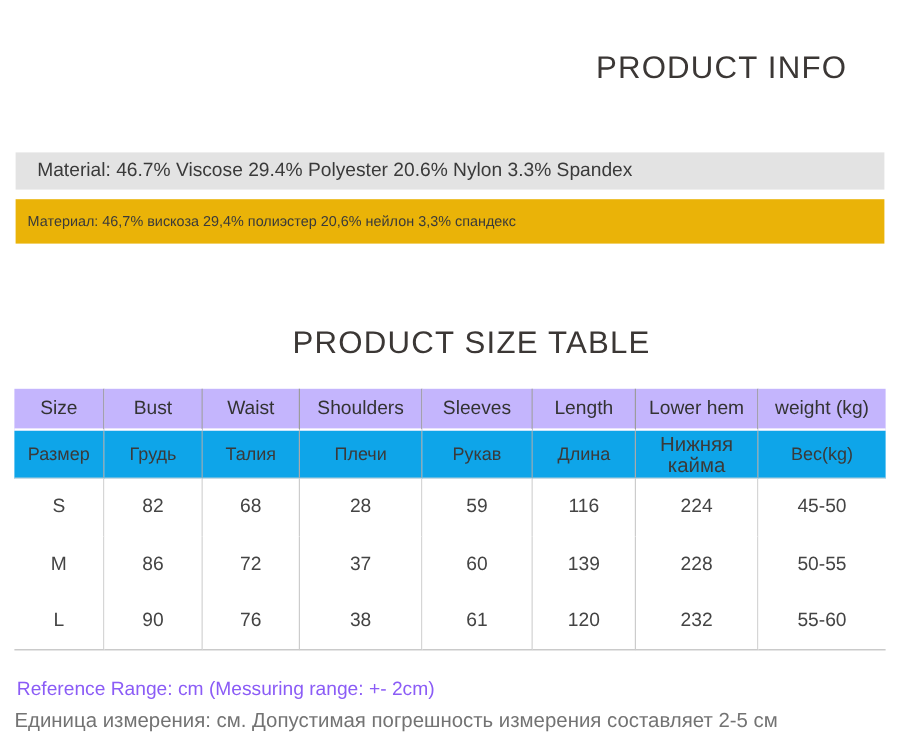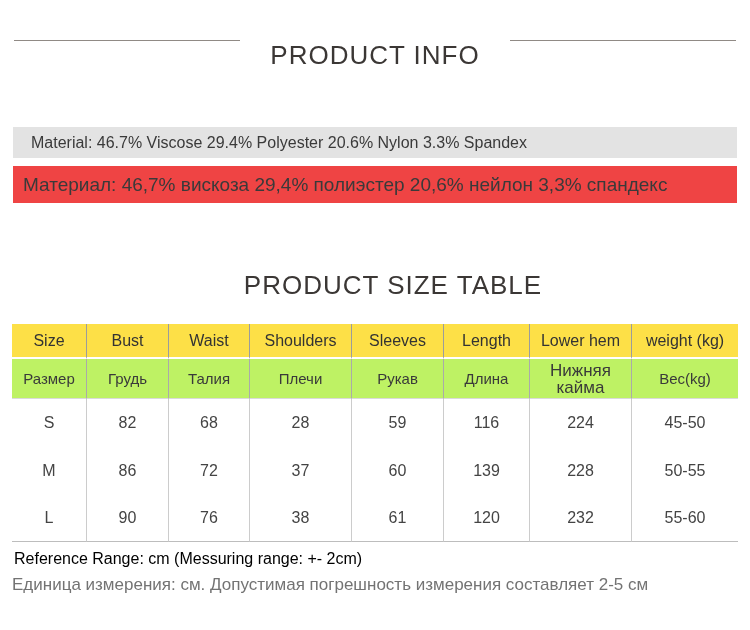--- a/index.html
+++ b/index.html
@@ -7,73 +7,73 @@
   body {
     width: 750px; height: 630px;
     font-family: "Liberation Sans", "DejaVu Sans", sans-serif;
     color: #3d3a38;
     overflow: hidden;
   }
   .page { position: relative; width: 750px; height: 630px; background: #fff; }
 
   
   .title-row {
-    display: flex; align-items: flex-start;
-    margin: 40px 14px 0 14px; height: 28px;
+    display: flex; align-items: flex-end;
+    margin: 40px 14px 0 14px; height: 28px; flex-direction: column;
   }
   .title-row .rule { flex: 1 1 auto; height: 0; border-top: 1px solid #908a85; }
   .title-text {
     font-size: 26px; letter-spacing: 1px; color: #3b3735;
     padding: 0 30px; white-space: nowrap; font-weight: 400;
   }
   .size-title-row {
     margin-top: 67px; text-align: center; height: 29px;
   }
   .size-title-row .title-text { padding: 0; margin-left: 36px; }
 
   
   .bars { margin: 59px 13px 0 13px; width: 724px; }
   .bar {
     width: 100%; font-size: 16px; color: #3a3a3a;
     white-space: nowrap; overflow: hidden;
   }
   .bar-en { background: #e3e3e3; height: 31px; line-height: 31px; padding-left: 18px; margin-bottom: 8px; }
-  .bar-ru { background: #ef4444; height: 37px; line-height: 37px; padding-left: 10px; font-size: 19px; }
+  .bar-ru { background: #eab308; height: 37px; line-height: 37px; padding-left: 10px; font-size: 12px; }
 
   
   table.size-table {
     margin: 25px 0 0 12px; width: 726px;
     border-collapse: separate; border-spacing: 0;
     table-layout: fixed;
   }
   .size-table th, .size-table td {
     font-weight: 400; text-align: center; vertical-align: middle;
     overflow: hidden;
   }
   tr.hdr-en th {
-    background: #fde047; height: 35px; font-size: 16px; color: #333;
+    background: #c4b5fd; height: 35px; font-size: 16px; color: #333;
     border-right: 1px solid #9c9c9c; border-bottom: 2px solid #ffffff;
   }
   tr.hdr-en th:last-child { border-right: none; }
   tr.hdr-ru th {
-    background: #bef264; height: 40px; font-size: 15px; color: #3a3a3a;
+    background: #0ea5e9; height: 40px; font-size: 15px; color: #3a3a3a;
     border-right: 1px solid #aaaaaa; border-bottom: 1px solid #dadada;
     line-height: 17px;
   }
   tr.hdr-ru th:last-child { border-right: none; }
   tr.hdr-ru th.small { font-size: 17px; margin-top: 28px; }
   tr.data td {
     background: #ffffff; height: 48px; font-size: 16px; color: #444;
     border-right: 1px solid #cccccc;
   }
   tr.data td:last-child { border-right: none; }
   tr.data:last-child td { border-bottom: 1px solid #bdbdbd; height: 47px; }
 
   
-  .note-en { margin: 8px 0 0 14px; font-size: 16px; color: #000000; }
+  .note-en { margin: 24px 0 0 14px; font-size: 16px; color: #8b5cf6; }
   .note-ru { margin: 7px 0 0 12px; font-size: 17px; color: #737373; }
 </style>
 </head>
 <body>
 
 <div class="page">
 
   <div class="title-row">
     <span class="rule"></span>
     <span class="title-text">PRODUCT INFO</span>

